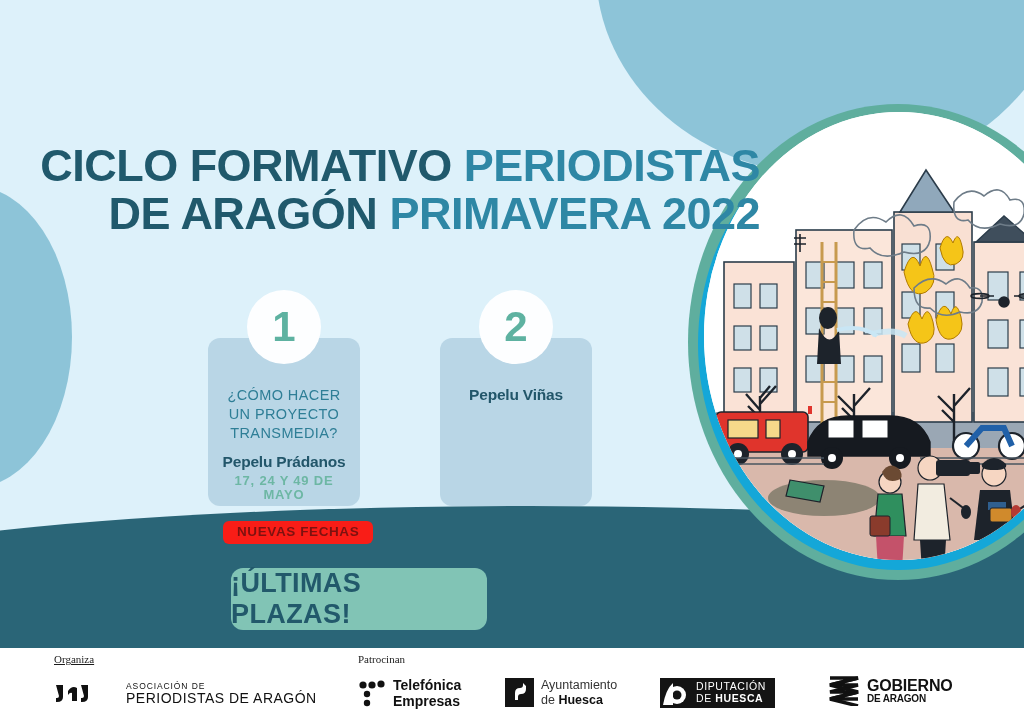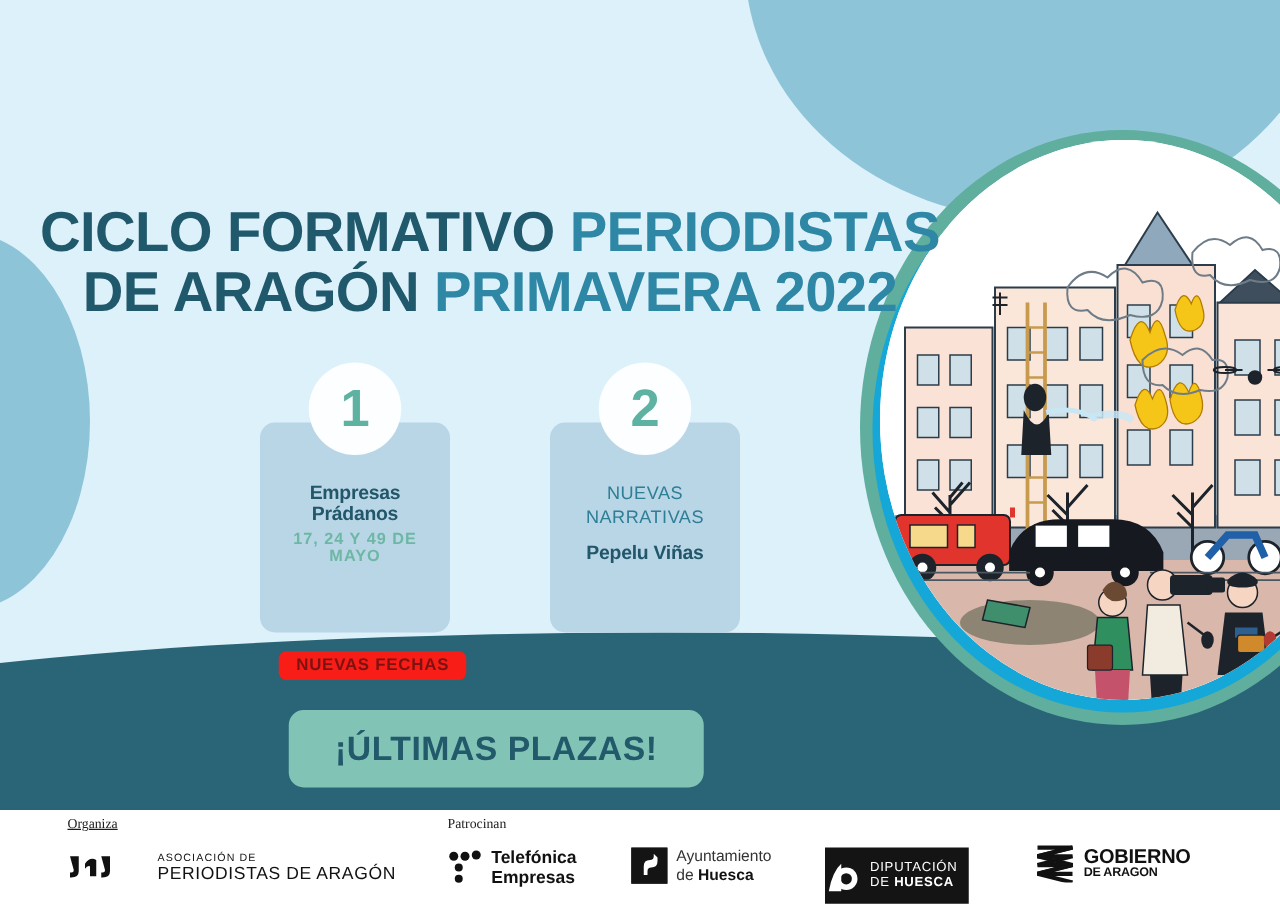--- a/index.html
+++ b/index.html
@@ -66,28 +66,27 @@
     width:390px;height:448px;
     border-radius:50%;
     overflow:hidden;
     background:#ffffff;
   }
   .illo svg{display:block;width:100%;height:100%;}
 
   
   .title{
     position:absolute;
-    left:12px;top:142px;width:760px;
-    text-align:center;
+    left:0;top:142px;width:760px;
+    text-align:right;
     line-height:1.06;
     font-weight:800;
     font-size:45px;
     letter-spacing:-0.5px;
     font-family:"Liberation Sans", sans-serif;
-    margin-top:20px;
   }
   .t-dark{color:#20596c;}
   .t-mid{color:#2e87a5;}
 
   
   .cards{
     position:absolute;
     left:200px;top:338px;
     width:430px;height:168px;
   }
@@ -157,21 +156,21 @@
     font-size:13.5px;
     font-weight:800;
     letter-spacing:0.6px;
     line-height:1;
   }
 
   
   .cta{
     position:absolute;
     left:231px;top:568px;
-    width:332px;height:62px;
+    width:256px;height:62px;
     background:#81c4b5;
     border-radius:12px;
     display:flex;align-items:center;justify-content:center;
     color:#22596b;
     font-size:27px;
     font-weight:800;
     letter-spacing:0.4px;
   }
 
   
@@ -209,21 +208,21 @@
   .logo-ayt{left:505px;top:678px;}
   .ayt-box{width:29px;height:29px;background:#141414;margin-right:7px;position:relative;}
   .ayt-txt{line-height:1.18;color:#333;}
   .ayt-txt .l1{font-size:12.5px;font-weight:400;}
   .ayt-txt .l2{font-size:12.5px;font-weight:400;}
   .ayt-txt .l2 b{font-weight:800;color:#111;}
 
   
   .logo-dip{left:660px;top:678px;}
   .dip-box{
-    height:45px;background:#141414;display:flex;align-items:center;
+    height:30px;background:#141414;display:flex;align-items:center;
     padding:0 9px 0 0;
   }
   .dip-mark{width:30px;height:30px;position:relative;margin-right:6px;}
   .dip-txt{line-height:1.12;color:#fff;}
   .dip-txt .l1{font-size:10.5px;letter-spacing:0.6px;}
   .dip-txt .l2{font-size:10.5px;letter-spacing:0.6px;}
   .dip-txt .l2 b{font-weight:800;}
 
   
   .logo-gob{left:828px;top:676px;}
@@ -431,30 +430,31 @@
       <span class="t-dark">DE ARAGÓN </span><span class="t-mid">PRIMAVERA 2022</span>
     </div>
   </div>
 
   <div class="cards">
 
     <div class="card c1">
       <div class="numbubble">
         <span>1</span>
       </div>
-      <div class="card-speaker">Empresas Prádanos</div>
+      <div class="card-title">¿CÓMO HACER
+UN PROYECTO
+TRANSMEDIA?</div>
+      <div class="card-speaker">Pepelu Prádanos</div>
       <div class="card-dates">17, 24 Y 49 DE MAYO</div>
     </div>
 
     <div class="card c2">
       <div class="numbubble">
         <span>2</span>
       </div>
-      <div class="card-title">NUEVAS
-NARRATIVAS</div>
       <div class="card-speaker">Pepelu Viñas</div>
     </div>
   </div>
 
   <div class="badge-new">NUEVAS FECHAS</div>
 
   <div class="cta">¡ÚLTIMAS PLAZAS!</div>
 
   <div class="footer"></div>
 

